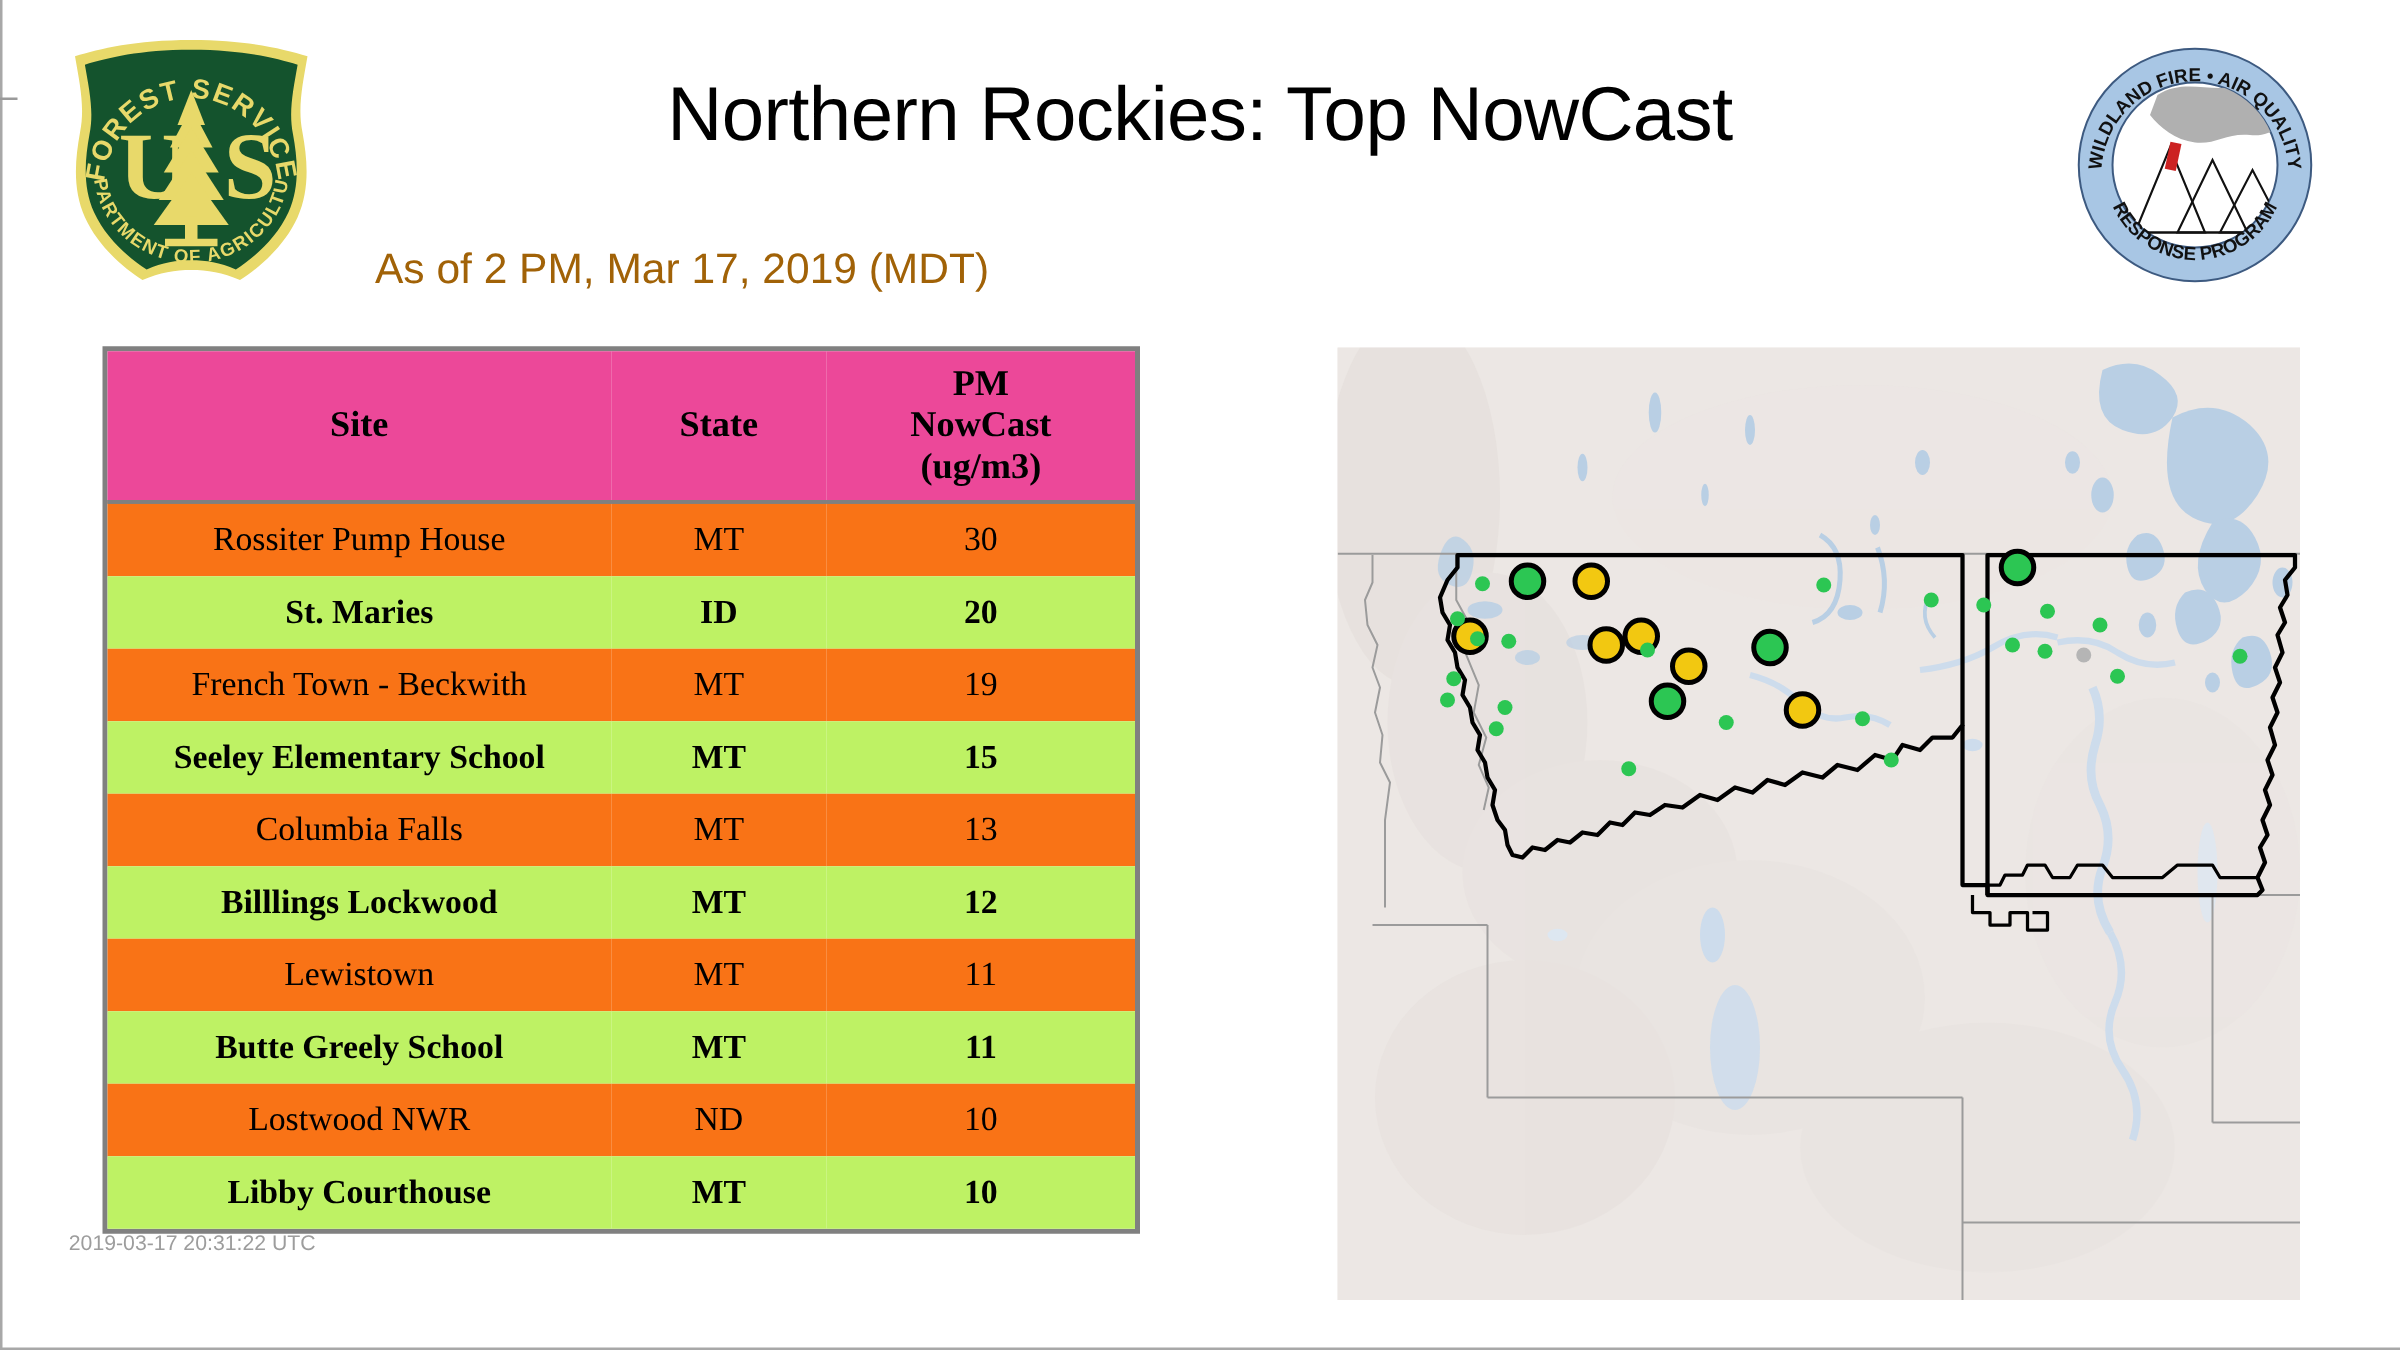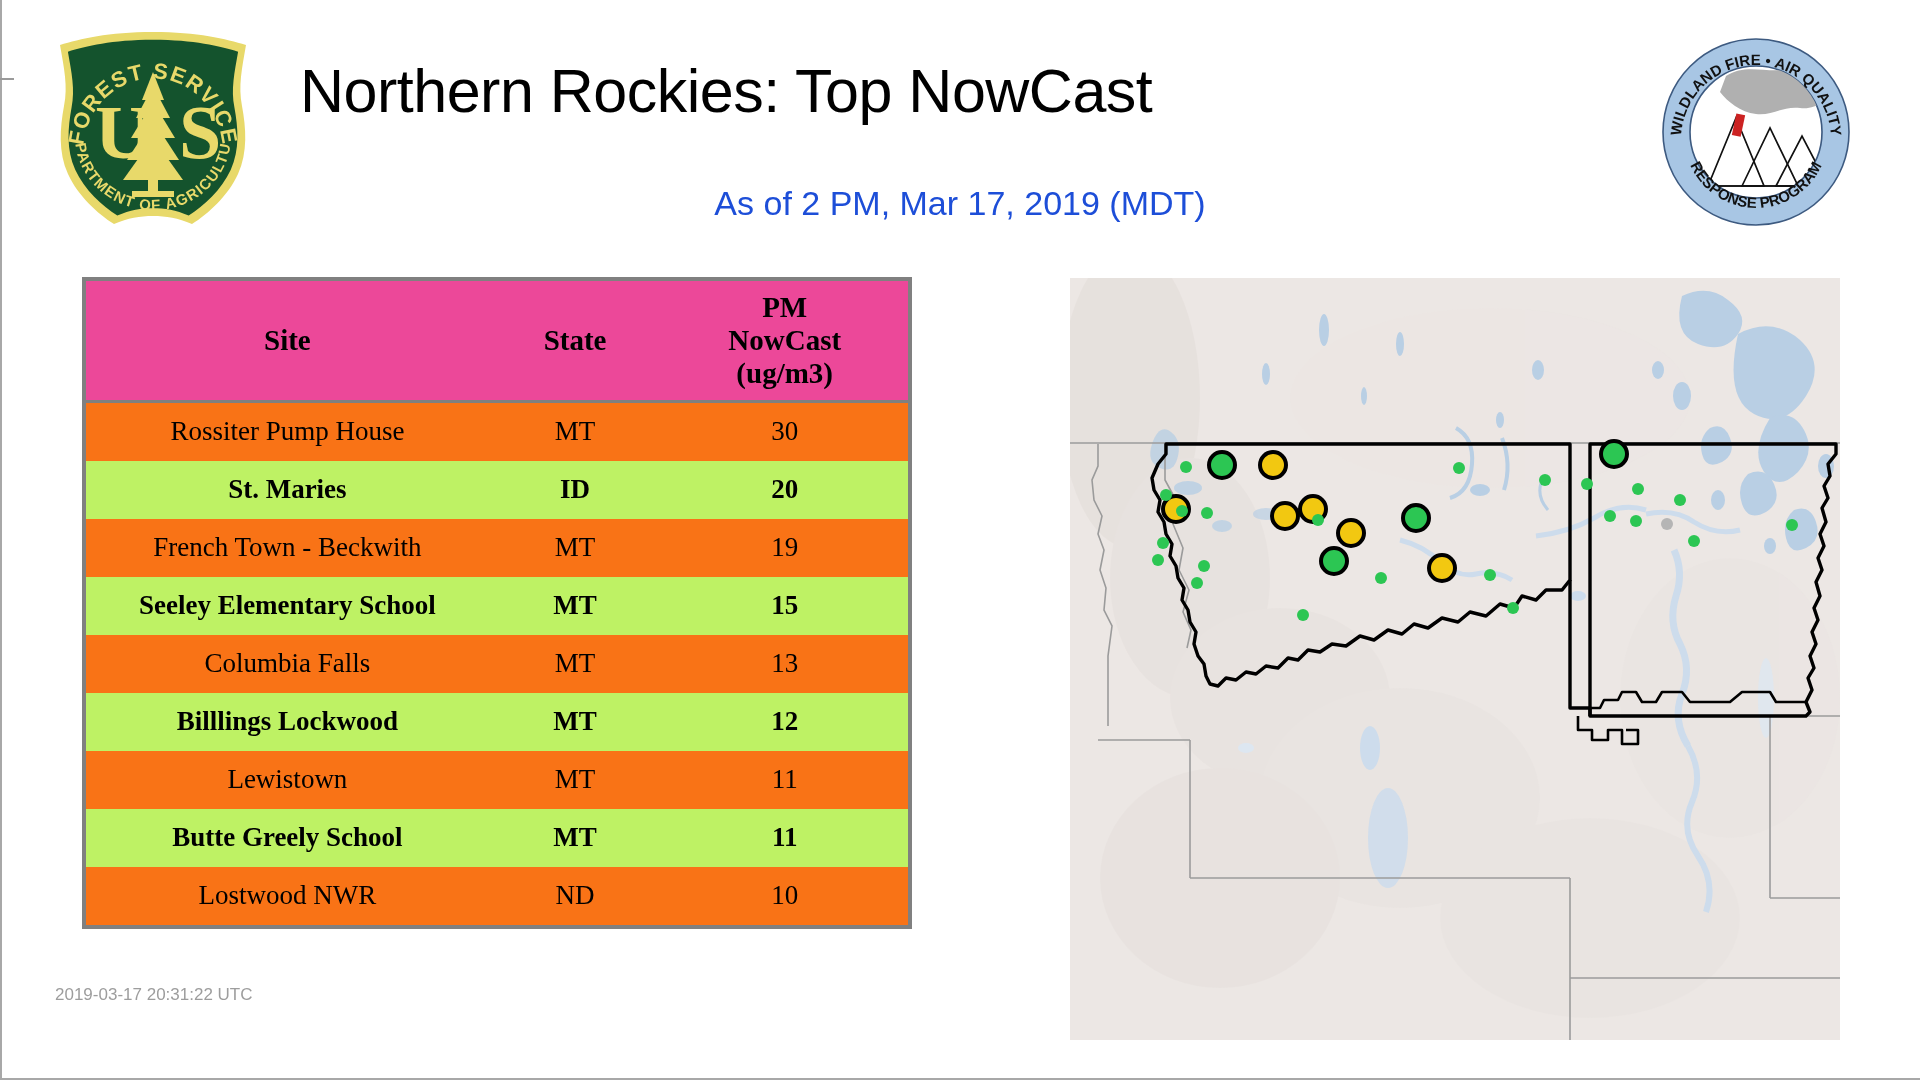--- a/index.html
+++ b/index.html
@@ -22,34 +22,33 @@
 
   
   .fs-logo{position:absolute;left:48px;top:28px;width:210px;height:205px;}
 
   
   .wf-logo{position:absolute;left:1660px;top:36px;width:192px;height:192px;}
 
   
   .title{
     position:absolute;left:300px;top:58px;width:1320px;
-    text-align:left;
+    text-align:center;
     font-size:61px;
     font-weight:400;
     color:#000;
     letter-spacing:-0.5px;
     line-height:1.1;
     white-space:nowrap;
   }
   .subtitle{
-    position:absolute;left:300px;top:184px;width:1320px;
-    text-align:center;
+    position:absolute;left:300px;top:196px;width:1320px;
     font-size:34px;
     font-weight:400;
-    color:#1d4ed8;
+    color:#a16207;
     white-space:nowrap;
   }
 
   
   .table-wrap{
     position:absolute;left:82px;top:277px;width:830px;
     border:4px solid #808080;
     background:#ffffff;
     box-sizing:border-box;
   }
@@ -236,20 +235,25 @@
           <td class="col-val">11</td>
         </tr>
         <tr class="even">
           <td class="col-site">Butte Greely School</td>
           <td class="col-state">MT</td>
           <td class="col-val">11</td>
         </tr>
         <tr class="odd">
           <td class="col-site">Lostwood NWR</td>
           <td class="col-state">ND</td>
+          <td class="col-val">10</td>
+        </tr>
+        <tr class="even">
+          <td class="col-site">Libby Courthouse</td>
+          <td class="col-state">MT</td>
           <td class="col-val">10</td>
         </tr>
       </tbody>
   </table>
 </div>
 
 <div class="timestamp">2019-03-17 20:31:22 UTC</div>
 
 <div class="map-panel">
   <svg class="map-svg" viewBox="0 0 770 762">

